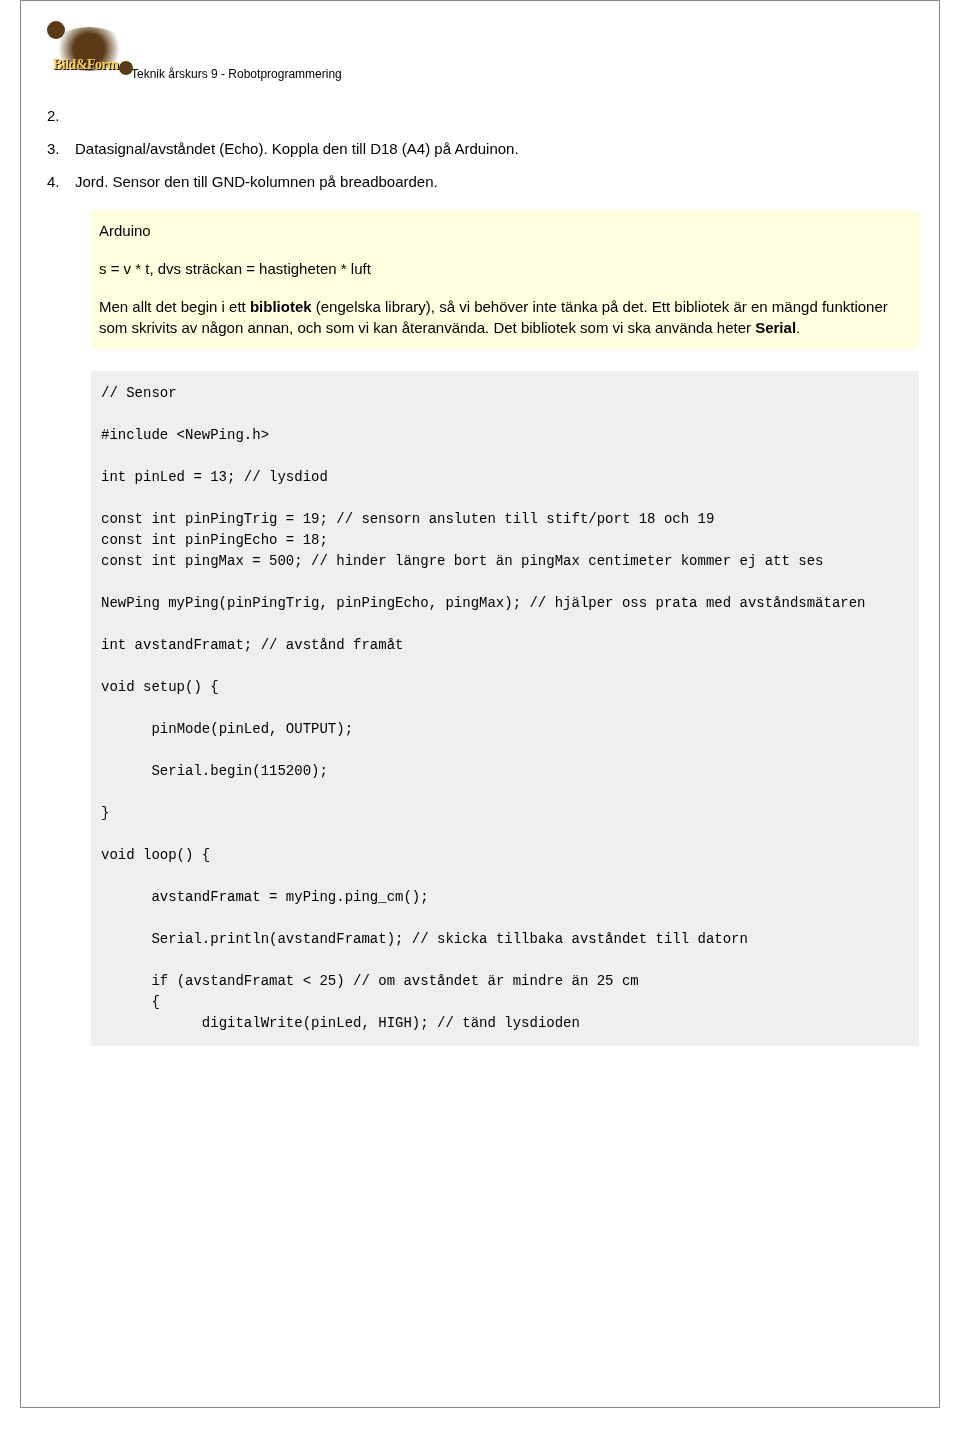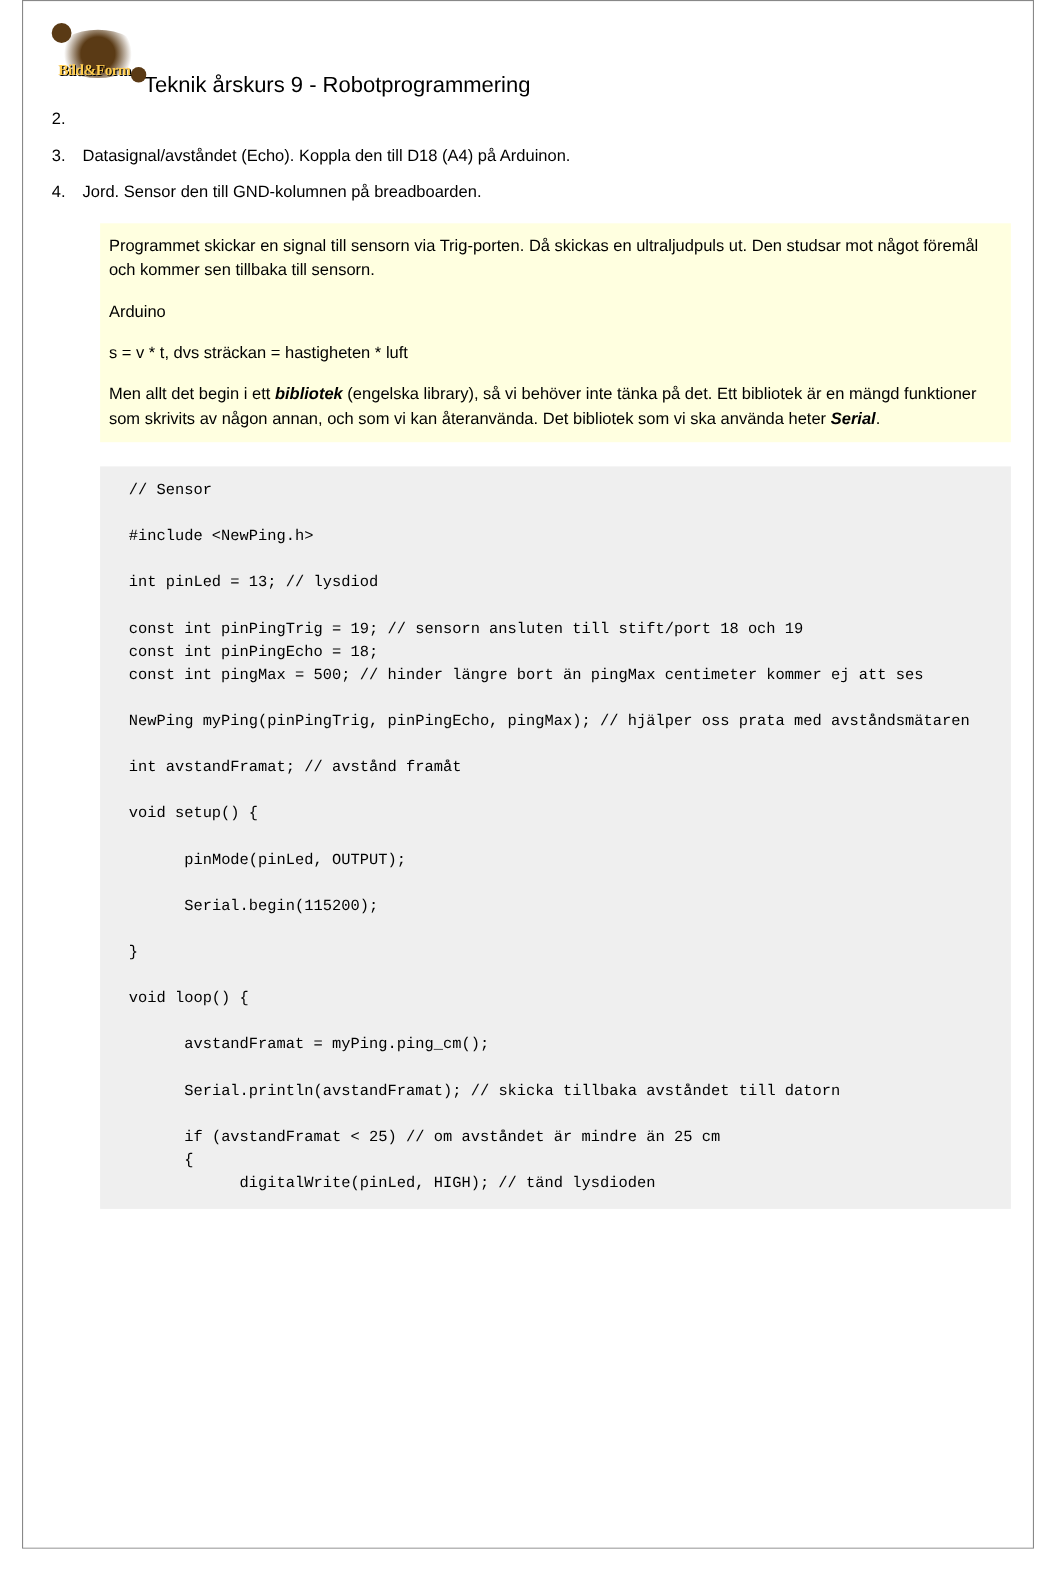--- a/index.html
+++ b/index.html
@@ -49,23 +49,23 @@
     font-family: "Comic Sans MS", cursive;
     font-weight: bold;
     font-size: 14px;
     color: #ffcc4d;
     text-shadow: 1px 1px 0 #000;
     letter-spacing: -0.5px;
     white-space: nowrap;
   }
   .doc-title {
     margin-left: 90px;
-    font-size: 20px;
+    font-size: 12px;
     color: #000;
-    margin-bottom: 10px;
+    margin-bottom: 26px;
     margin-top: -18px;
   }
   .numbered-list {
     margin: 0 0 20px 6px;
     padding: 0;
     list-style: none;
   }
   .numbered-list li {
     display: flex;
     gap: 12px;
@@ -87,28 +87,28 @@
   }
   .info-box p:last-child {
     margin-bottom: 0;
   }
   .body-para {
     margin: 0 0 18px 0;
     line-height: 1.4;
   }
   .code-box {
     background: #efefef;
-    padding: 12px 10px 12px 26px;
+    padding: 12px 10px 12px 10px;
     margin: 0 0 0 50px;
     font-family: "Courier New", Courier, monospace;
     font-size: 14px;
     white-space: pre-wrap;
     line-height: 1.5;
   }
-  b { font-weight: bold; font-style: italic; }
+  b { font-weight: bold; }
 </style>
 </head>
 <body>
 
 <div class="page">
 
   <div class="logo">
     <div class="logo-splat"></div>
     <div class="logo-text">Bild&amp;Form</div>
   </div>
@@ -123,21 +123,20 @@
       <span class="num">3.</span>
       <span class="itemtext">Datasignal/avståndet (Echo). Koppla den till D18 (A4) på Arduinon.</span>
     </li>
     <li>
       <span class="num">4.</span>
       <span class="itemtext">Jord. Sensor den till GND-kolumnen på breadboarden.</span>
     </li>
   </ol>
 
   <div class="info-box">
-    <p>Programmet skickar en signal till sensorn via Trig-porten. Då skickas en ultraljudpuls ut. Den studsar mot något föremål och kommer sen tillbaka till sensorn.</p>
     <p>Arduino</p>
     <p>s = v * t, dvs sträckan = hastigheten * luft</p>
     <p>
       <span>Men allt det begin i ett </span><b>bibliotek</b><span> (engelska library), så vi behöver inte tänka på det. Ett bibliotek är en mängd funktioner som skrivits av någon annan, och som vi kan återanvända. Det bibliotek som vi ska använda heter </span><b>Serial</b><span>.</span>
     </p>
   </div>
 
 
   <div class="code-box">// Sensor
 

